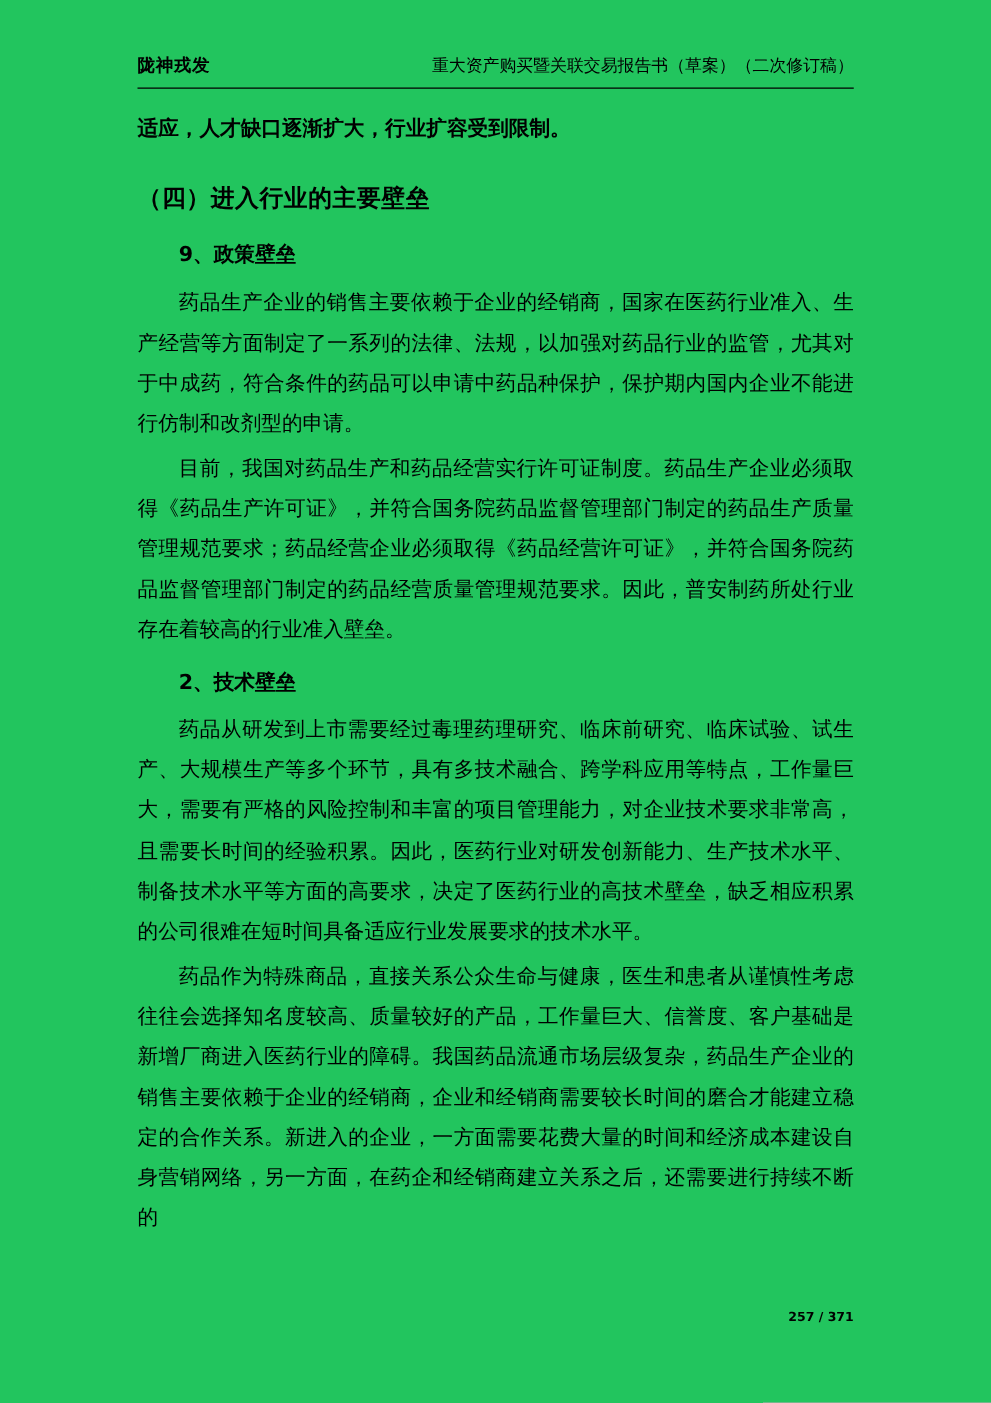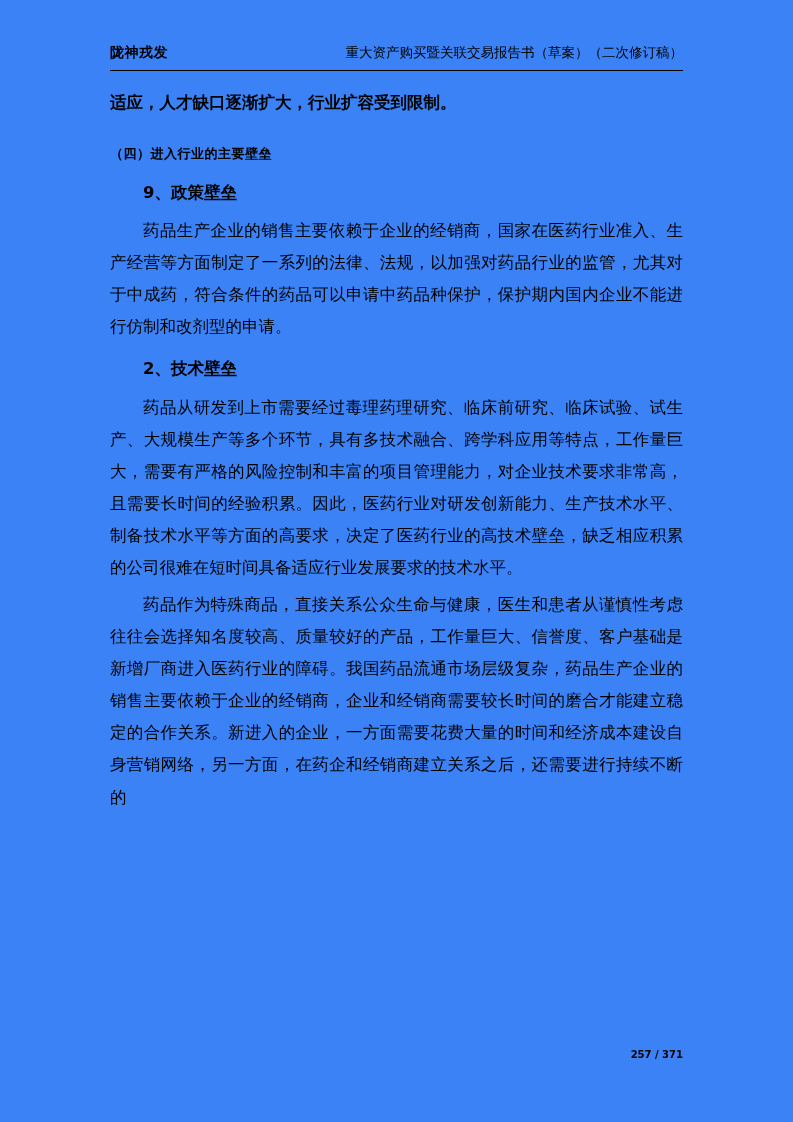--- a/index.html
+++ b/index.html
@@ -6,21 +6,21 @@
     margin: 0;
     padding: 0;
     background: #b0b0b0;
   }
   body {
     font-family: "Liberation Serif", "DejaVu Serif", serif;
   }
   .page {
     width: 793px;
     height: 1122px;
-    background: #3b82f6;
+    background: #22c55e;
     position: relative;
     margin: 0 auto;
     box-sizing: border-box;
     overflow: hidden;
   }
   .page-inner {
     position: absolute;
     left: 110px;
     top: 44px;
     width: 573px;
@@ -60,21 +60,21 @@
   p.body-text {
     margin: 0 0 4px 0;
     text-indent: 2em;
   }
   p.cont-text {
     margin: 0 0 4px 0;
     text-indent: 0;
     font-weight: bold;
   }
   h2.section-title {
-    font-size: 13px;
+    font-size: 19px;
     font-weight: bold;
     margin: 22px 0 10px 0;
     text-indent: 0;
     letter-spacing: 0.5px;
     font-family: "DejaVu Sans", "Liberation Sans", sans-serif;
   }
   h3.sub-title {
     font-size: 16.5px;
     font-weight: bold;
     margin: 10px 0 6px 0;
@@ -107,20 +107,21 @@
     <div class="content">
 
       <p class="cont-text">适应，人才缺口逐渐扩大，行业扩容受到限制。</p>
 
       <h2 class="section-title">（四）进入行业的主要壁垒</h2>
 
       <h3 class="sub-title">9、政策壁垒</h3>
 
       <p class="body-text">药品生产企业的销售主要依赖于企业的经销商，国家在医药行业准入、生产经营等方面制定了一系列的法律、法规，以加强对药品行业的监管，尤其对于中成药，符合条件的药品可以申请中药品种保护，保护期内国内企业不能进行仿制和改剂型的申请。</p>
 
+      <p class="body-text">目前，我国对药品生产和药品经营实行许可证制度。药品生产企业必须取得《药品生产许可证》，并符合国务院药品监督管理部门制定的药品生产质量管理规范要求；药品经营企业必须取得《药品经营许可证》，并符合国务院药品监督管理部门制定的药品经营质量管理规范要求。因此，普安制药所处行业存在着较高的行业准入壁垒。</p>
 
       <h3 class="sub-title">2、技术壁垒</h3>
 
       <p class="body-text">药品从研发到上市需要经过毒理药理研究、临床前研究、临床试验、试生产、大规模生产等多个环节，具有多技术融合、跨学科应用等特点，工作量巨大，需要有严格的风险控制和丰富的项目管理能力，对企业技术要求非常高，且需要长时间的经验积累。因此，医药行业对研发创新能力、生产技术水平、制备技术水平等方面的高要求，决定了医药行业的高技术壁垒，缺乏相应积累的公司很难在短时间具备适应行业发展要求的技术水平。</p>
 
 
       <p class="body-text">药品作为特殊商品，直接关系公众生命与健康，医生和患者从谨慎性考虑往往会选择知名度较高、质量较好的产品，工作量巨大、信誉度、客户基础是新增厂商进入医药行业的障碍。我国药品流通市场层级复杂，药品生产企业的销售主要依赖于企业的经销商，企业和经销商需要较长时间的磨合才能建立稳定的合作关系。新进入的企业，一方面需要花费大量的时间和经济成本建设自身营销网络，另一方面，在药企和经销商建立关系之后，还需要进行持续不断的</p>
 
     </div>
   </div>

